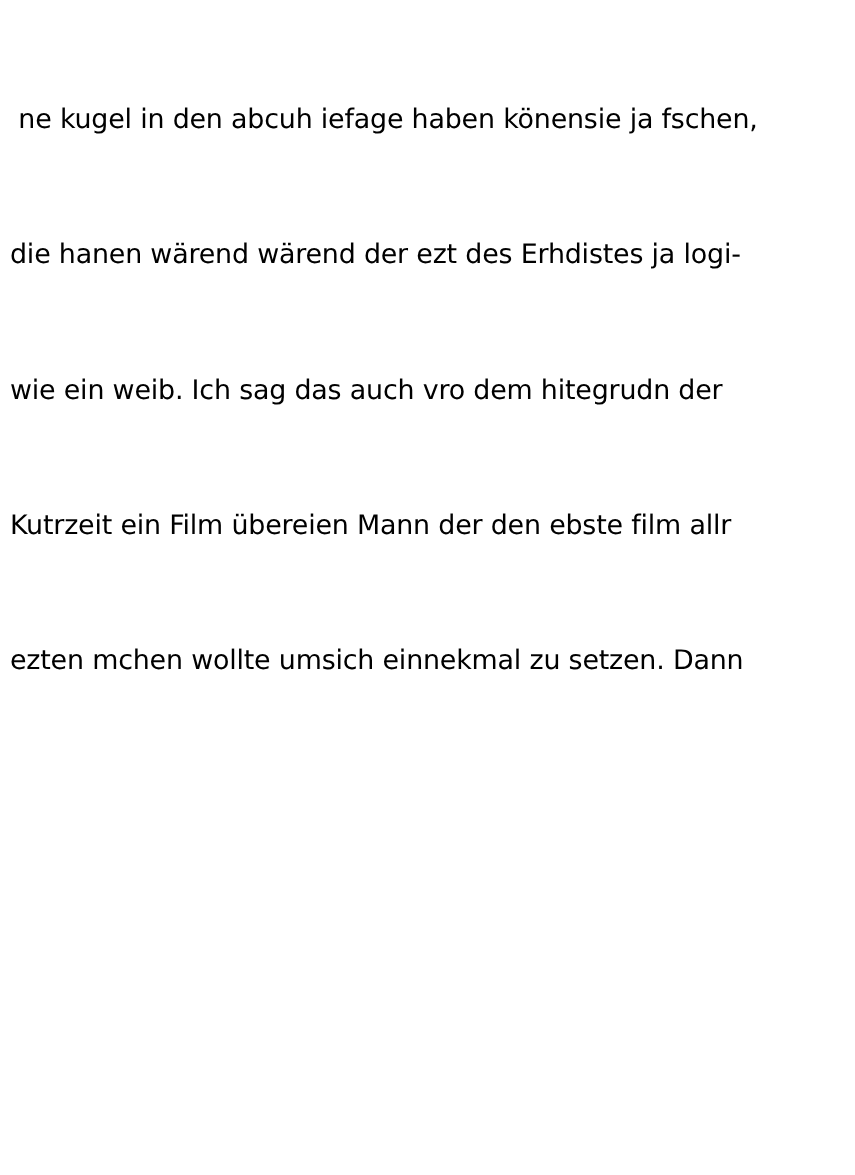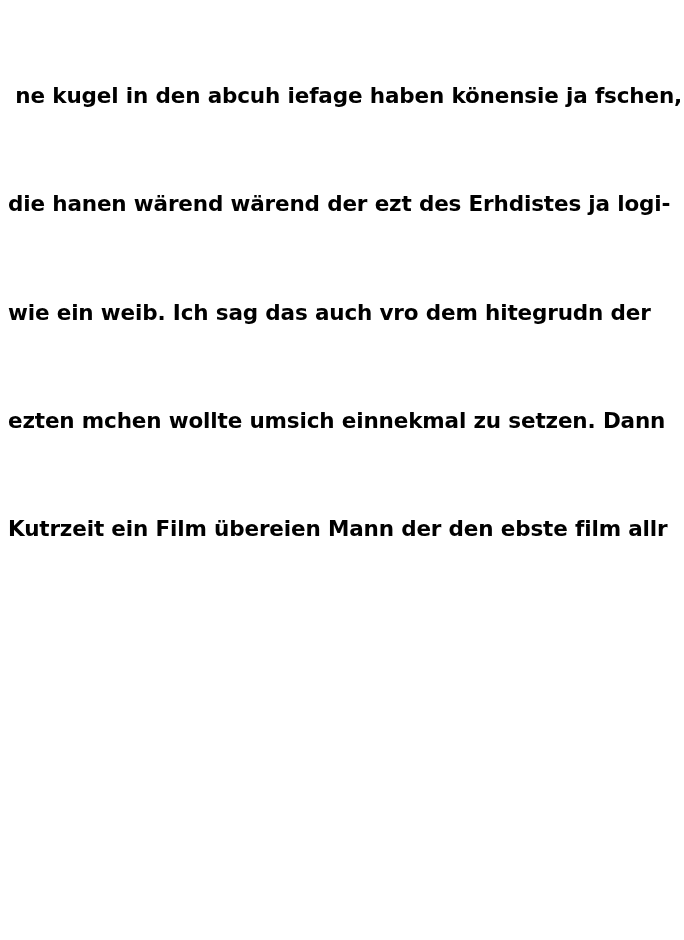--- a/index.html
+++ b/index.html
@@ -25,33 +25,32 @@
     font-family: "DejaVu Sans", sans-serif;
     font-size: 21.5px;
     line-height: 36.1px;
     letter-spacing: -0.15px;
     white-space: pre-wrap;
     word-spacing: 0px;
   }
   .line {
     display: block;
     white-space: pre;
-    font-weight: bold;
   }
 </style>
 </head>
 <body>
 
 <div id="doc">
   <div class="text-body">
     <span class="line"> ne kugel in den abcuh iefage haben könensie ja fschen,</span>
     <span class="line">die hanen wärend wärend der ezt des Erhdistes ja logi-</span>
     <span class="line">wie ein weib. Ich sag das auch vro dem hitegrudn der</span>
+    <span class="line">Kutrzeit ein Film übereien Mann der den ebste film allr</span>
     <span class="line">ezten mchen wollte umsich einnekmal zu setzen. Dann</span>
-    <span class="line">Kutrzeit ein Film übereien Mann der den ebste film allr</span>
     
     
     
     
     
     
     
     
     
     

